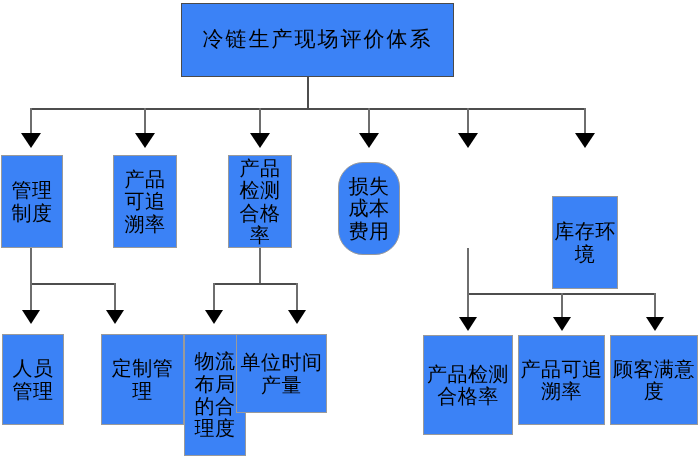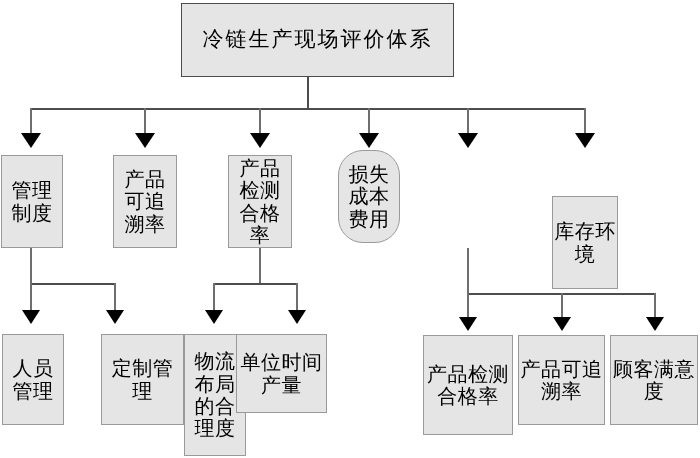--- a/index.html
+++ b/index.html
@@ -12,21 +12,21 @@
     width: 700px;
     height: 458px;
     background: #ffffff;
     font-family: "Liberation Serif", "DejaVu Serif", serif;
     overflow: hidden;
   }
   .node {
     position: absolute;
     box-sizing: border-box;
     border: 1px solid #9a9a9a;
-    background: #e5e5e5;
+    background: #3b82f6;
     display: flex;
     align-items: center;
     justify-content: flex-start;
     text-align: center;
     color: #000000;
     line-height: 1.12;
     letter-spacing: 0.5px;
   }
   .node .label {
     display: block;
@@ -109,21 +109,21 @@
   </div>
 
   <div class="node node-l2" style="left:113px; top:155px; width:64px; height:93px;">
     <span class="label">产品可追溯率</span>
   </div>
 
   <div class="node node-l2" style="left:228px; top:155px; width:64px; height:93px;">
     <span class="label">产品检测合格率</span>
   </div>
 
-  <div class="node node-l2" style="left:338px; top:150px; width:62px; height:93px;border-radius:25px;">
+  <div class="node node-l2" style="left:338px; top:162px; width:62px; height:93px;border-radius:25px;">
     <span class="label">损失成本费用</span>
   </div>
 
 
   <div class="node node-l2" style="left:552px; top:155px; width:66px; height:93px;margin-top:41px;">
     <span class="label">库存环境</span>
   </div>
 
   <div class="vline" style="left:30px; top:248px; height:35px;"></div>
   <div class="hline" style="left:31px; top:283px; width:85px;"></div>

